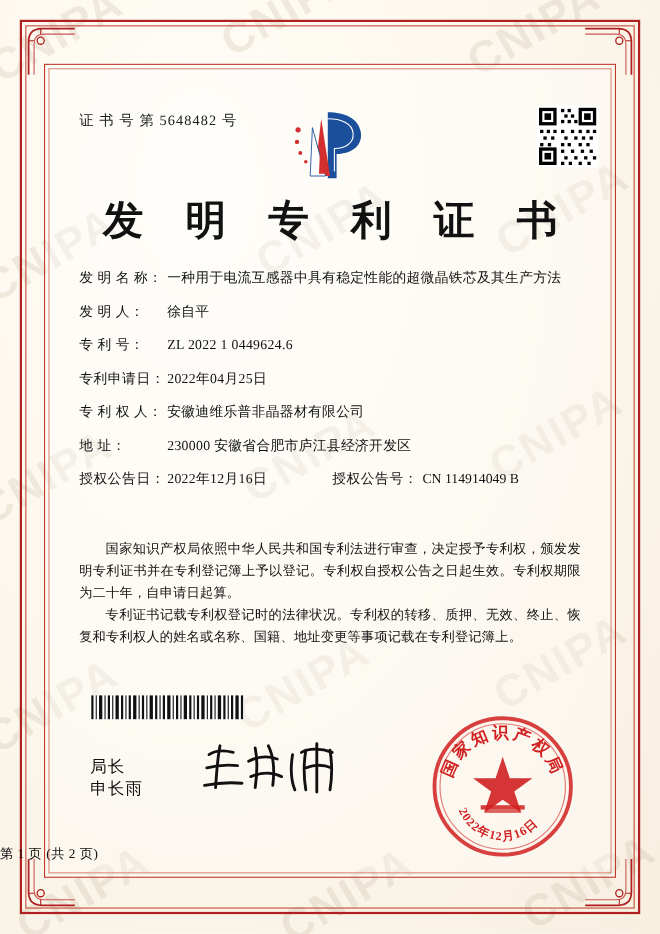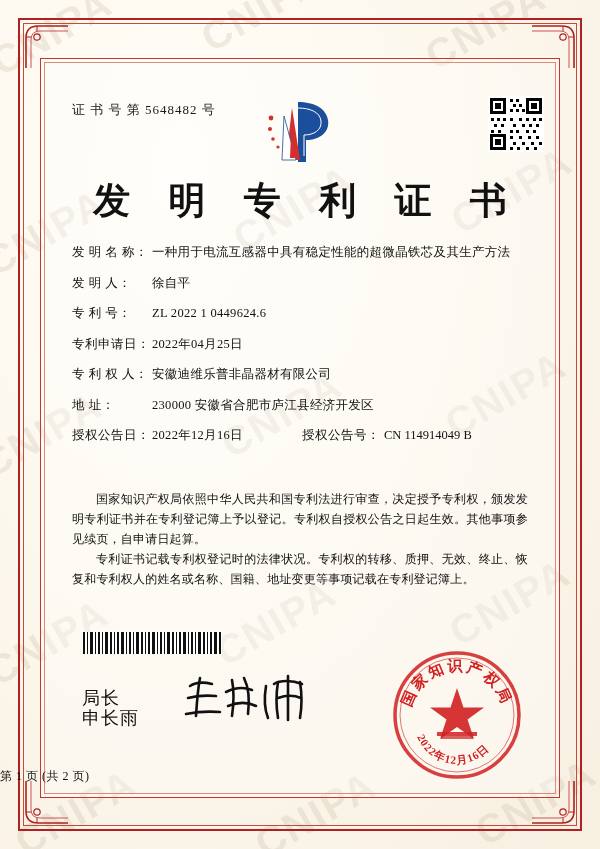--- a/index.html
+++ b/index.html
@@ -180,21 +180,21 @@
     left: 82px;
     top: 632px;
     width: 140px;
     height: 22px;
   }
 
   .signature-block {
     position: absolute;
     left: 82px;
     top: 688px;
-    font-size: 18px;
+    font-size: 15px;
     line-height: 20px;
     color: #111;
     letter-spacing: 1px;
   }
   .handwriting {
     position: absolute;
     left: 182px;
     top: 672px;
     width: 140px;
     height: 54px;
@@ -393,21 +393,21 @@
       <div class="field-value">230000 安徽省合肥市庐江县经济开发区</div>
     </div>
     <div class="field-row dual">
       <div class="field-label">授权公告日：</div>
       <div class="field-value">2022年12月16日</div>
       <div class="field-label2">授权公告号：</div>
       <div class="field-value2">CN 114914049 B</div>
     </div>
   </div>
 
-  <div class="para p1">国家知识产权局依照中华人民共和国专利法进行审查，决定授予专利权，颁发发明专利证书并在专利登记簿上予以登记。专利权自授权公告之日起生效。其他事项参见续页，自申请日起算。</div>
+  <div class="para p1">国家知识产权局依照中华人民共和国专利法进行审查，决定授予专利权，颁发发明专利证书并在专利登记簿上予以登记。专利权自授权公告之日起生效。专利权期限为二十年，自申请日起算。</div>
   <div class="para p2">专利证书记载专利权登记时的法律状况。专利权的转移、质押、无效、终止、恢复和专利权人的姓名或名称、国籍、地址变更等事项记载在专利登记簿上。</div>
 
   <div class="barcode">
     <svg width="140" height="22" viewBox="0 0 140 22">
       <rect width="140" height="22" fill="#ffffff"></rect>
       <g fill="#111111">
         <rect x="1" y="0" width="2" height="22"></rect>
           <rect x="5" y="0" width="1" height="22"></rect>
         <rect x="8" y="0" width="3" height="22"></rect>
           <rect x="13" y="0" width="1" height="22"></rect>

